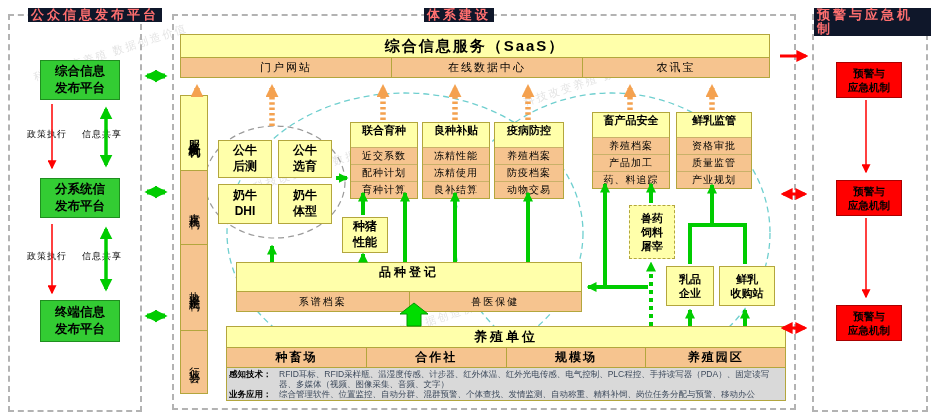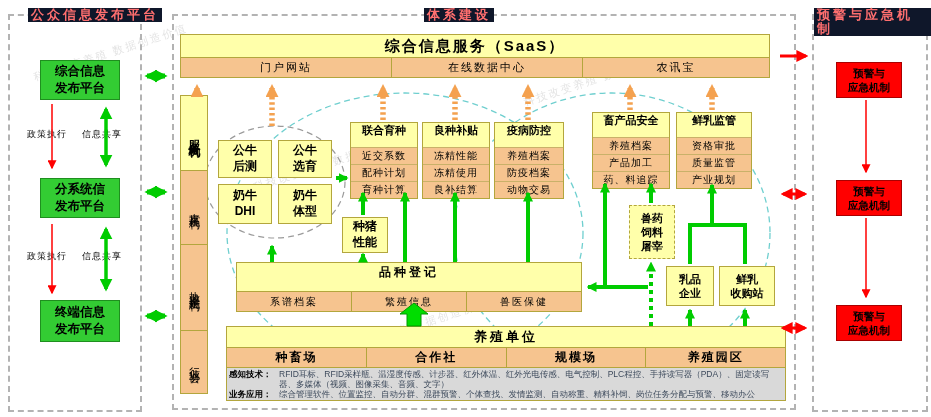--- a/index.html
+++ b/index.html
@@ -147,21 +147,20 @@
 屠宰</div>
   <div class="ybox pre" style="left:666px;top:266px;width:46px;height:38px;font-size:11px;">乳品
 企业</div>
   <div class="ybox pre" style="left:719px;top:266px;width:54px;height:38px;font-size:11px;">鲜乳
 收购站</div>
 
   <div class="reg" style="left:236px;top:262px;width:344px;">
     <div class="regtitle">品种登记</div>
     <div class="regcells">
       <div class="regcell">系谱档案</div>
-      <div class="regcell">繁殖信息</div>
       <div class="regcell">兽医保健</div>
     </div>
   </div>
 
   <div class="farm" style="left:226px;top:326px;width:558px;">
     <div class="farmtitle">养殖单位</div>
     <div class="farmtypes">
       <div class="ftcell">种畜场</div>
       <div class="ftcell">合作社</div>
       <div class="ftcell">规模场</div>

